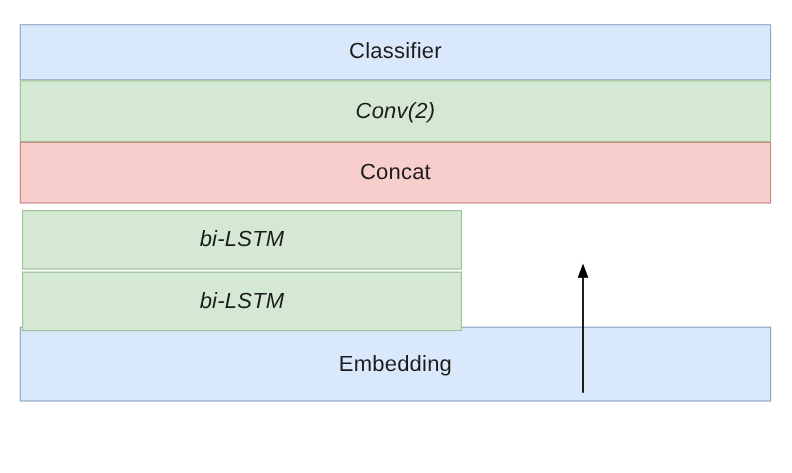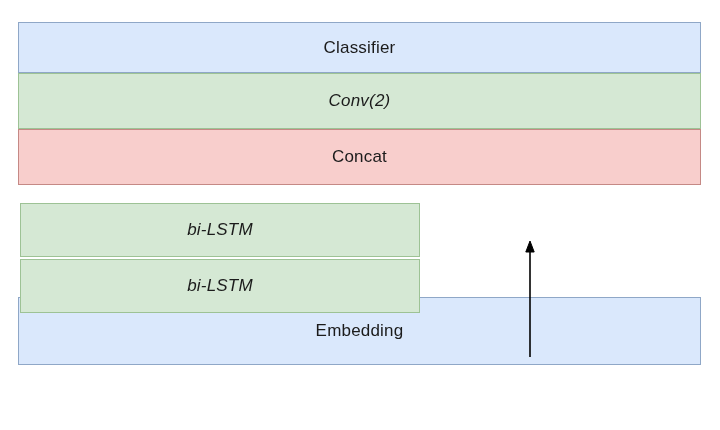--- a/index.html
+++ b/index.html
@@ -16,42 +16,42 @@
     left: 18px;
     top: 22px;
     width: 683px;
     height: 386px;
   }
   .box {
     box-sizing: border-box;
     display: flex;
     align-items: center;
     justify-content: center;
-    font-size: 17px;
+    font-size: 20px;
     color: var(--text, #1b1b1b);
     letter-spacing: 0.2px;
   }
   .blue  { background: var(--blue_fill,  #dae8fc); border: 1px solid var(--blue_stroke,  #8fa7c7); }
   .green { background: var(--green_fill, #d5e8d4); border: 1px solid var(--green_stroke, #9dc295); font-style: italic; }
   .red   { background: var(--red_fill,   #f8cecc); border: 1px solid var(--red_stroke,   #c58985); }
 
   .row-classifier { height: 51px; }
   .row-conv       { height: 56px; }
   .row-kmax       { height: 56px; }
   .row-concat     { height: 56px; }
   .row-embedding  { height: 68px; }
 
   .lstm-row {
     height: 112px;
     position: relative;
   }
   .lstm-col {
     position: absolute;
     left: 2px;
-    top: 16px;
+    top: 4px;
     width: 400px;
   }
   .row-bilstm { height: 54px; margin-top: 2px; }
 
   .arrow-svg {
     position: absolute;
     left: 506px;
     top: 219px;
     width: 12px;
     height: 116px;

